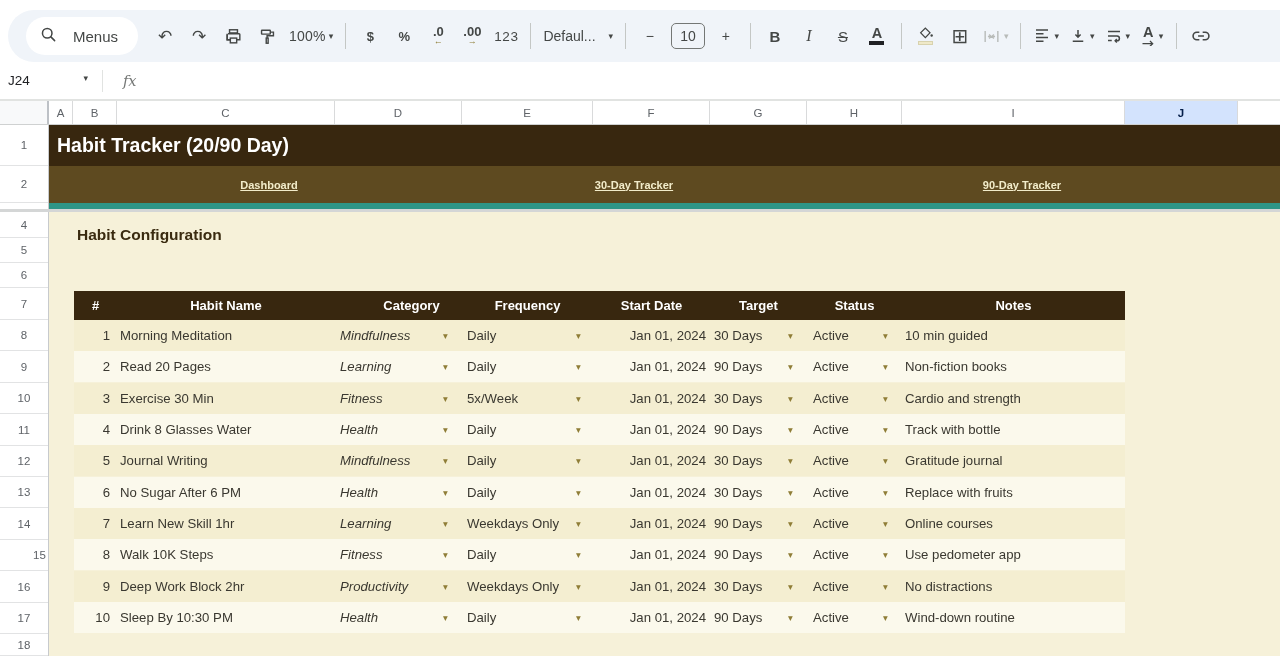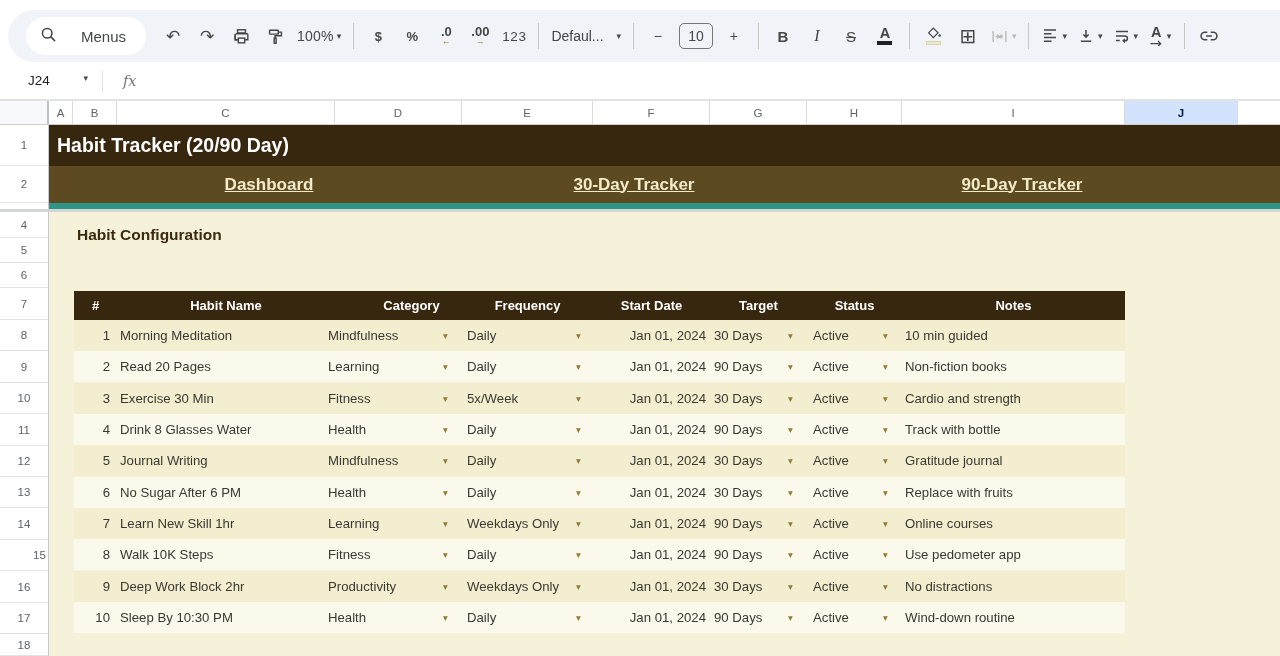--- a/index.html
+++ b/index.html
@@ -12,21 +12,21 @@
   
   .toolbar {
     position:absolute; left:8px; top:10px; right:0; height:52px;
     background:#f0f4f9; border-radius:26px 0 0 26px;
     display:flex; align-items:center; overflow:hidden; white-space:nowrap;
   }
   .tb-btn { display:inline-flex; align-items:center; justify-content:center;
     height:32px; min-width:30px; padding:0 3px; margin:0 2px; border-radius:6px;
     color:#444746; font-size:14px; cursor:default; flex:0 0 auto; }
   .tb-btn svg { display:block; }
-  .menus-pill { display:inline-flex; align-items:center; gap:24px; background:#fff;
+  .menus-pill { display:inline-flex; align-items:center; gap:16px; background:#fff;
     border-radius:20px; height:38px; padding:0 20px 0 14px; margin-left:18px; margin-right:10px;
     color:#444746; font-size:15px; flex:0 0 auto; }
   .tb-sep { width:1px; height:26px; background:#c4c7c5; margin:0 7px; flex:0 0 auto; }
   .caret { font-size:9px; color:#444746; margin-left:3px; }
   .caret.gray { color:#b8bbb9; }
   .tb-zoom { font-size:14px; letter-spacing:.2px; }
   .glyph { font-size:17px; }
   .glyph-sm { font-size:13px; font-weight:bold; }
   .num123 { font-size:13.5px; letter-spacing:.5px; }
   .dec { display:inline-flex; flex-direction:column; align-items:center; line-height:11px; }
@@ -40,21 +40,21 @@
   .b-strike { text-decoration:line-through; font-size:15px; }
   .stackA { display:inline-flex; flex-direction:column; align-items:center; line-height:13px; }
   .stackA .A { font-size:14.5px; font-weight:bold; }
   .stackA .bar { width:15px; height:3.5px; background:#202124; margin-top:1px; }
   .stackA .bar.fill { background:#efe9c9; border:1px solid #d8d2ae; }
   .grayed { color:#b8bbb9; }
 
   
   .fbar { position:absolute; left:0; top:62px; width:1280px; height:38px; background:#fff;
     border-bottom:1px solid #e1e3e1; display:flex; align-items:center; }
-  .namebox { width:96px; display:flex; align-items:flex-start; padding-left:28px; font-size:13.5px; color:#202124; }
+  .namebox { width:96px; display:flex; align-items:flex-start; padding-left:8px; font-size:13.5px; color:#202124; }
   .namebox .caret { margin-left:auto; margin-right:8px; }
   .fbar-sep { width:1px; height:22px; background:#e1e3e1; margin:0 6px; }
   .fx { font-style:italic; font-family:"DejaVu Serif","Liberation Serif",serif;
     color:#747775; font-size:14.5px; margin-left:14px; }
 
   
   .colhead { position:absolute; left:0; top:100px; width:1280px; height:25px; background:#ffffff;
     border-top:1px solid #e1e3e1; border-bottom:1px solid #cfd1d1; display:flex; }
   .corner { width:49px; height:100%; background:#f8f9fa; border-right:2px solid #bdc1c6; flex:0 0 auto; }
   .col-h { height:100%; border-right:1px solid #d9dadb; color:#5f6368; font-size:11.5px;
@@ -66,21 +66,21 @@
   .gutter { position:absolute; left:0; top:125px; width:49px; height:531px; background:#fff;
     border-right:1px solid #c7cacd; }
   .g-row { position:absolute; left:0; width:48px; border-bottom:1px solid #e2e3e4;
     color:#5f6368; font-size:11.5px; display:flex; align-items:center; justify-content:center; }
 
   
   .band-title { position:absolute; left:49px; top:125px; width:1231px; height:41px; background:#38270f;
     color:#ffffff; font-size:19.5px; font-weight:bold; display:flex; align-items:center; padding-left:8px; }
   .band-nav { position:absolute; left:49px; top:166px; width:1231px; height:37px; background:#5e4a20; }
   .nav-link { position:absolute; top:0; height:37px; transform:translateX(-50%);
-    display:flex; align-items:center; color:#f2ecca; font-size:17px; font-weight:bold;
+    display:flex; align-items:center; color:#f2ecca; font-size:11px; font-weight:bold;
     text-decoration:underline; cursor:pointer; }
   .band-teal { position:absolute; left:49px; top:203px; width:1231px; height:6px; background:#2e9687; }
   .frozen-line { position:absolute; left:0; top:209px; width:1280px; height:3px; background:#d4d6d6; }
   .canvas { position:absolute; left:49px; top:212px; width:1231px; height:444px; background:#f6f1d9; }
 
   .section-heading { position:absolute; left:28px; top:14px; font-size:15.5px; font-weight:bold; color:#3a2b10; }
 
   
   .thead { position:absolute; left:25px; top:79px; width:1051px; height:29px; background:#38270f;
     color:#fff; font-size:13px; font-weight:bold; }
@@ -93,21 +93,21 @@
   .h-target { left:636px; width:97px; }
   .h-status { left:733px; width:95px; }
   .h-notes  { left:828px; width:223px; }
 
   .trow { position:absolute; left:25px; width:1051px; height:31px; font-size:13.2px; color:#3a3830; }
   .trow.odd  { background:#f4eed1; }
   .trow.even { background:#fbf9ec; }
   .trow .c, .trow .arr { position:absolute; top:0; height:31px; display:flex; align-items:center; }
   .c.num    { left:0;    width:36px;  justify-content:flex-end; }
   .c.habit  { left:46px; }
-  .c.cat    { left:254px; }
+  .c.cat    { left:266px;font-style:italic; }
   .arr.a-cat    { left:369px; }
   .c.freq   { left:393px; }
   .arr.a-freq   { left:502px; }
   .c.date   { left:540px; width:92px; justify-content:flex-end; }
   .c.target { left:640px; }
   .arr.a-target { left:714px; }
   .c.status { left:739px; }
   .arr.a-status { left:809px; }
   .c.notes  { left:831px; }
   .arr { color:#8f7d36; font-size:9.5px; }

